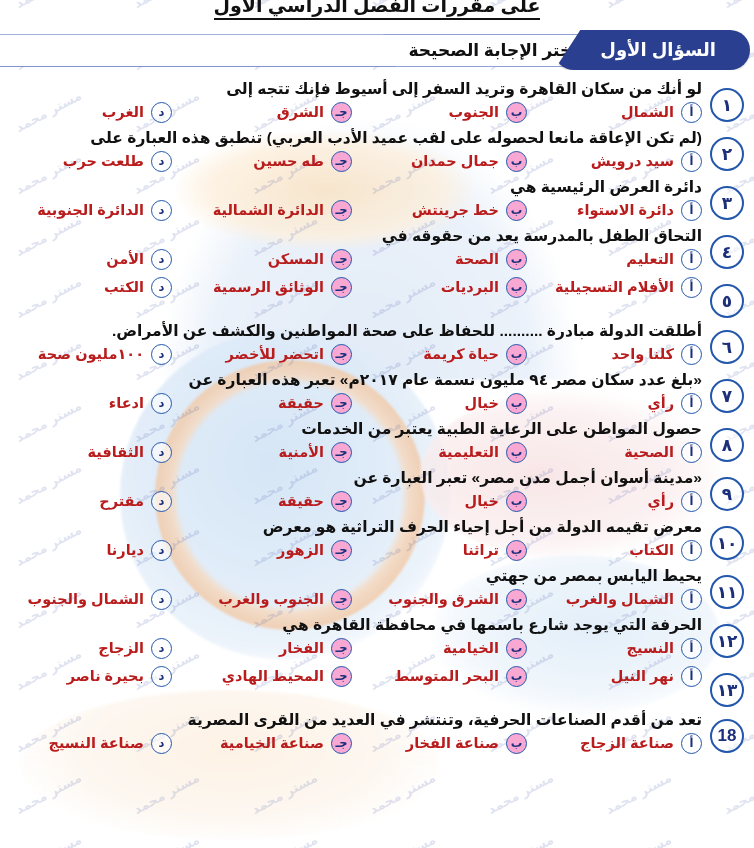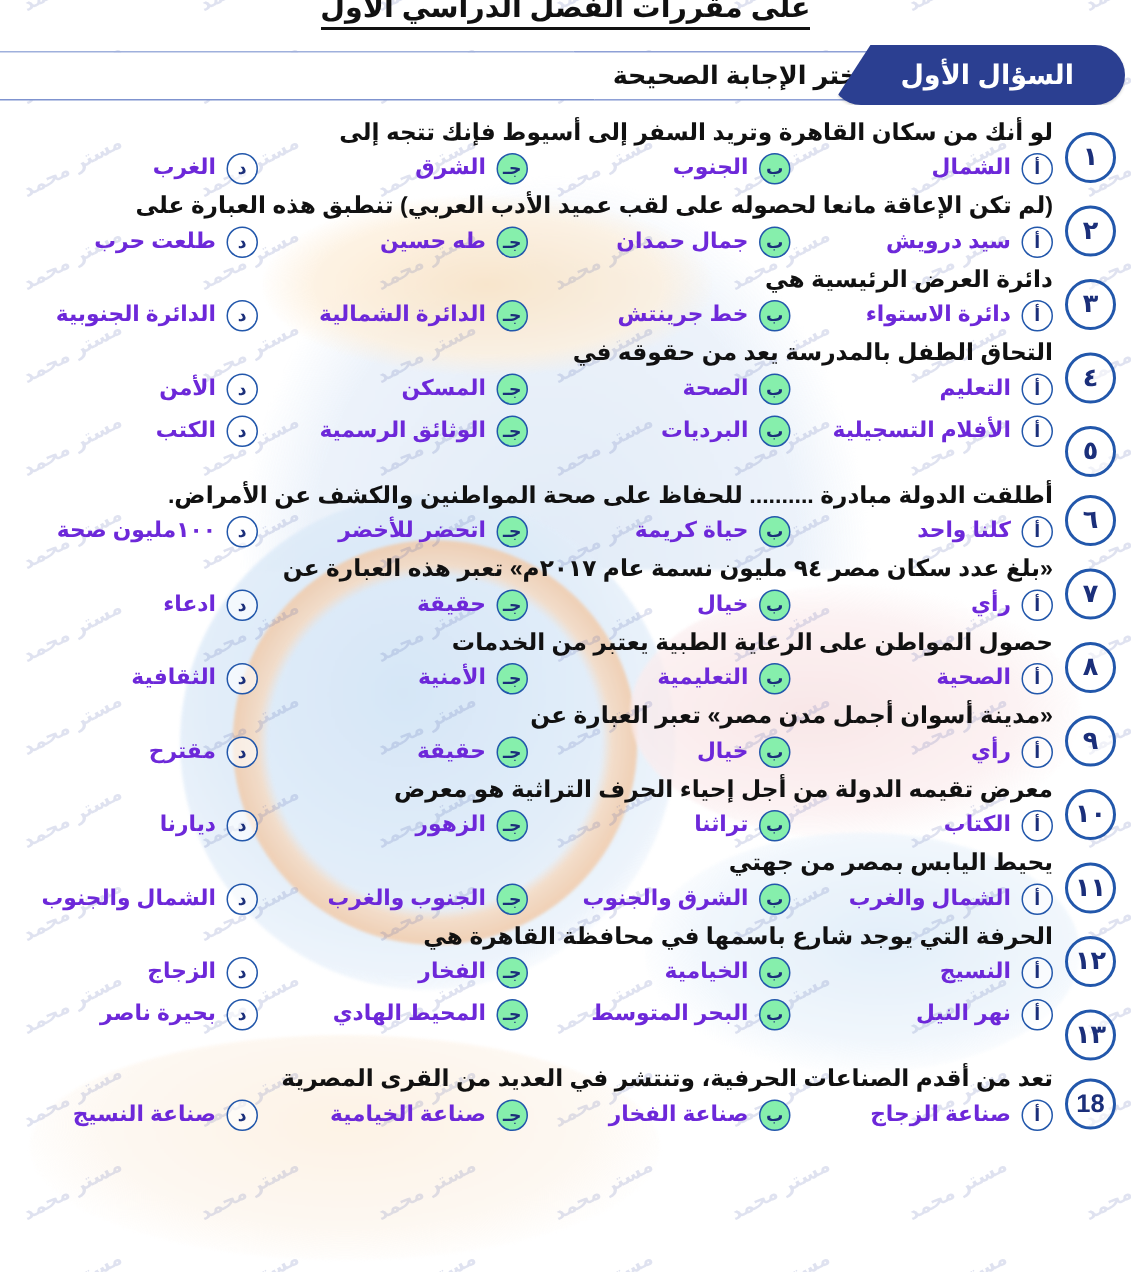--- a/index.html
+++ b/index.html
@@ -124,23 +124,23 @@
   }
   .opt{display:flex;flex-direction:row;align-items:center;white-space:nowrap;}
   .opt .badge{
     width:19px;height:19px;border-radius:50%;
     border:1.7px solid #2257ab;
     display:flex;align-items:center;justify-content:center;
     font-size:11.5px;font-weight:700;color:#1b2f7a;
     background:rgba(255,255,255,.6);
     flex:0 0 auto;
   }
-  .opt .badge.filled{background:#86efac;}
+  .opt .badge.filled{background:#f9a8d4;}
   .opt .otext{
-    font-size:14.5px;font-weight:700;color:#6d28d9;
+    font-size:14.5px;font-weight:700;color:#b91c1c;
     padding:0 7px 0 0;line-height:19px;
   }
 
   
   .opt.o0{width:175px;}
   .opt.o1{width:175px;}
   .opt.o2{width:180px;}
   .opt.o3{width:auto;}
 </style>
 </head>

